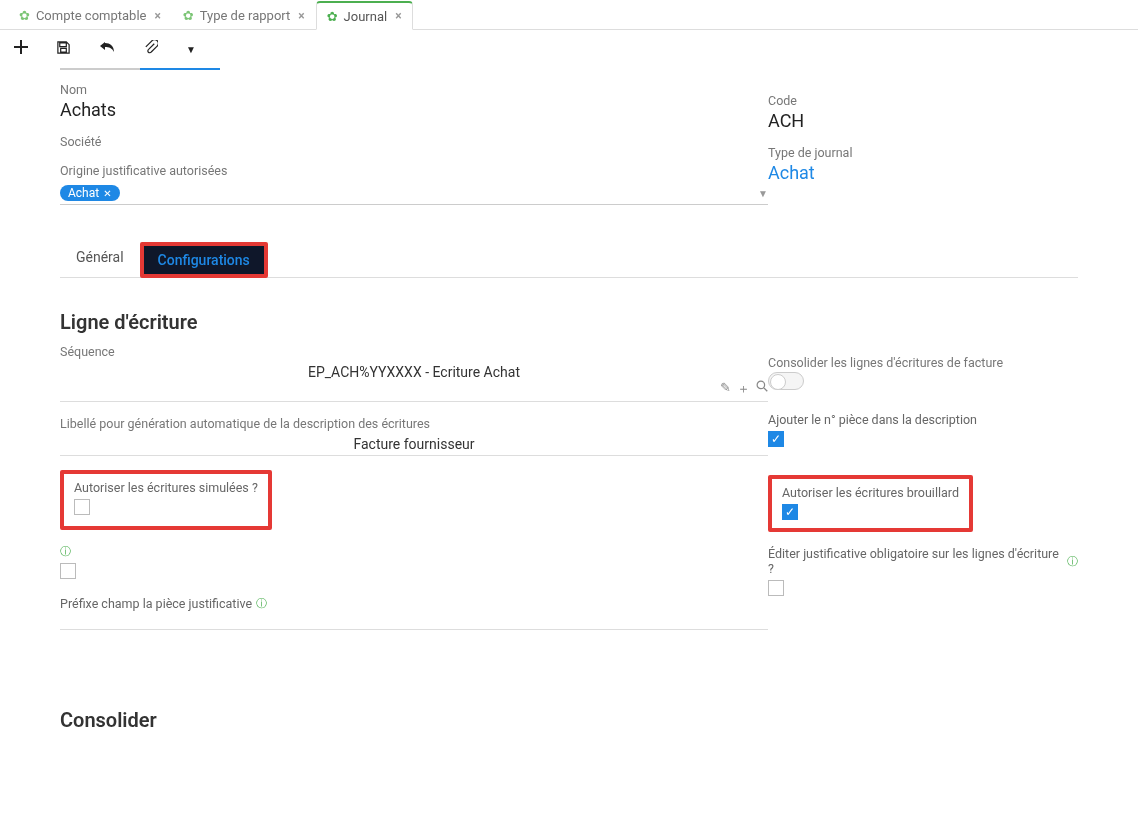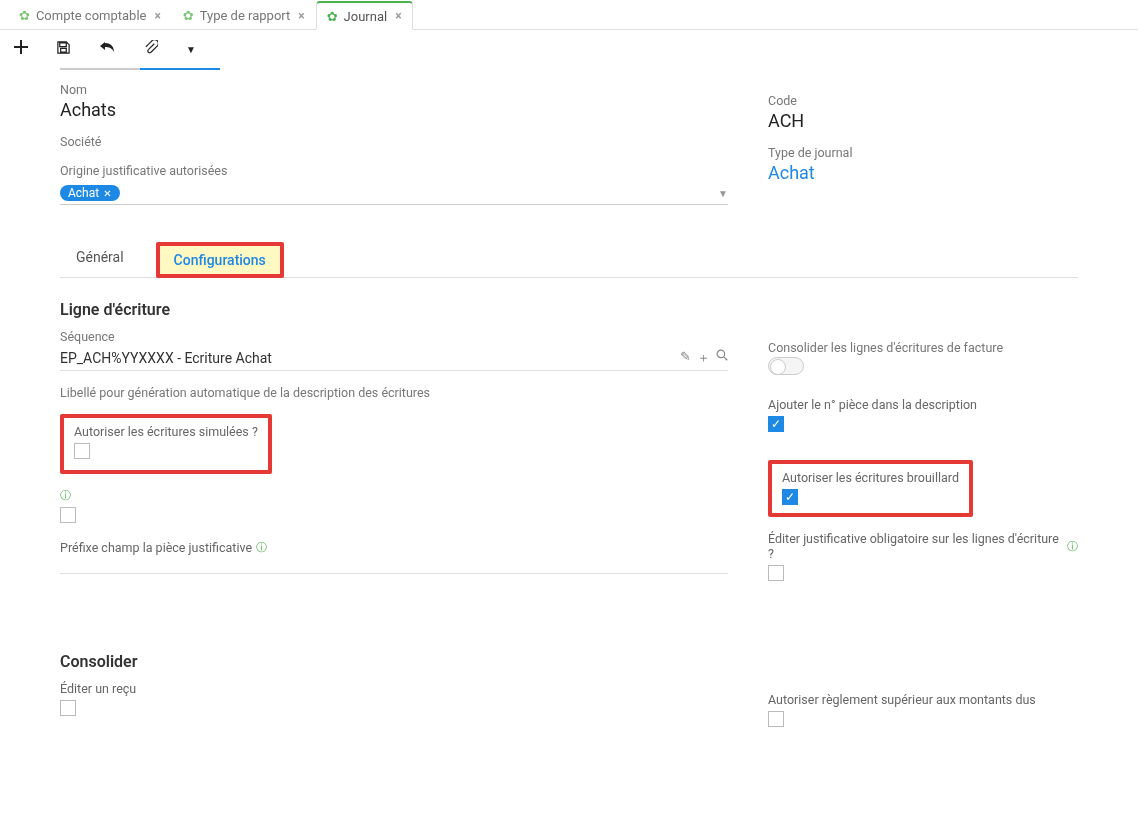--- a/index.html
+++ b/index.html
@@ -46,21 +46,21 @@
     display: flex;
     align-items: center;
     gap: 28px;
     padding: 8px 14px;
     height: 38px;
   }
   .toolbar .ticon { color: #222; cursor: pointer; font-size: 15px; }
   
   .content { padding: 0 60px 40px 60px; }
   .topgreen { height: 2px; background: linear-gradient(to right, #ccc 0 80px, #1e88e5 80px 160px, transparent 160px); margin-bottom: 12px; }
-  .row2 { display: flex; gap: 40px; }
+  .row2 { display: flex; }
   .col-left { flex: 1 1 auto; }
   .col-right { width: 310px; flex: none; margin-top: 11px; }
   .field { margin-bottom: 14px; }
   .flabel { color: #777; font-size: 12.5px; margin-bottom: 2px; }
   .fvalue { color: #222; font-size: 18px; }
   .fvalue.link { color: #1e88e5; cursor: pointer; }
   .chipbar {
     display: flex;
     align-items: center;
     border-bottom: 1px solid #ccc;
@@ -77,51 +77,52 @@
     align-items: center;
     gap: 4px;
   }
   .chip .x { font-size: 10px; }
   .chipbar .caret { margin-left: auto; color: #999; font-size: 10px; }
   
   .inner-tabs {
     display: flex;
     border-bottom: 1px solid #ddd;
     margin-top: 22px;
-    gap: 16px;
+    gap: 0;
   }
   .itab {
     padding: 8px 16px;
     color: #555;
     cursor: pointer;
     font-size: 14px;
   }
   .itab.active {
     color: #1e88e5;
     border: 4px solid #e53935;
     border-radius: 2px;
     position: relative;
     top: 1px;
-    background: #fef9c3;
+    background: #0f172a;
     padding: 6px 14px;
     font-weight: 500;
   }
   h3.sechead {
     font-weight: 600;
-    font-size: 16px;
-    margin: 22px 0 10px 0;
+    font-size: 20px;
+    margin: 32px 0 10px 0;
     color: #333;
   }
   .fieldline {
     border-bottom: 1px solid #ddd;
     padding: 3px 0;
     display: flex;
     align-items: center;
     font-size: 14px;
     color: #333;
+    flex-direction: column;
   }
   .fieldline .icons { margin-left: auto; display: flex; gap: 6px; color: #888; font-size: 13px; }
   
   .cbrow { margin-top: 14px; }
   .cbrow .lbl { color: #666; font-size: 12.5px; margin-bottom: 4px; display: flex; align-items: center; gap: 4px; }
   .cbrow .lbl .info { color: #4caf50; font-size: 11px; }
   .cbox {
     width: 16px; height: 16px;
     border: 1px solid #bbb;
     display: inline-flex;
@@ -258,20 +259,23 @@
               <svg width="12" height="12" viewBox="0 0 16 16">
                   <circle cx="6.5" cy="6.5" r="5" fill="none" stroke="#888" stroke-width="1.6"></circle>
                   <line x1="10.5" y1="10.5" x2="15" y2="15" stroke="#888" stroke-width="1.8"></line>
                 </svg>
             </span>
           </span>
         </div>
       </div>
       <div class="field">
         <div class="flabel">Libellé pour génération automatique de la description des écritures</div>
+        <div class="fieldline">
+          <span>Facture fournisseur</span>
+        </div>
       </div>
 
       <div class="cbrow">
         <div class="redbox">
           <div class="lbl">Autoriser les écritures simulées ?</div>
           <span class="cbox"></span>
         </div>
       </div>
 
       <div class="cbrow">
@@ -313,28 +317,14 @@
           <span>Éditer justificative obligatoire sur les lignes d'écriture ?</span>
           <span class="info">ⓘ</span>
         </div>
         <span class="cbox"></span>
       </div>
     </div>
   </div>
 
   <h3 class="sechead" style="margin-top:60px;">Consolider</h3>
 
-  <div class="row2">
-    <div class="col-left">
-      <div class="cbrow" style="margin-top:0;">
-        <div class="lbl">Éditer un reçu</div>
-        <span class="cbox"></span>
-      </div>
-    </div>
-    <div class="col-right">
-      <div class="cbrow" style="margin-top:0;">
-        <div class="lbl">Autoriser règlement supérieur aux montants dus</div>
-        <span class="cbox"></span>
-      </div>
-    </div>
-  </div>
 
 </div>
 
 </body></html>

